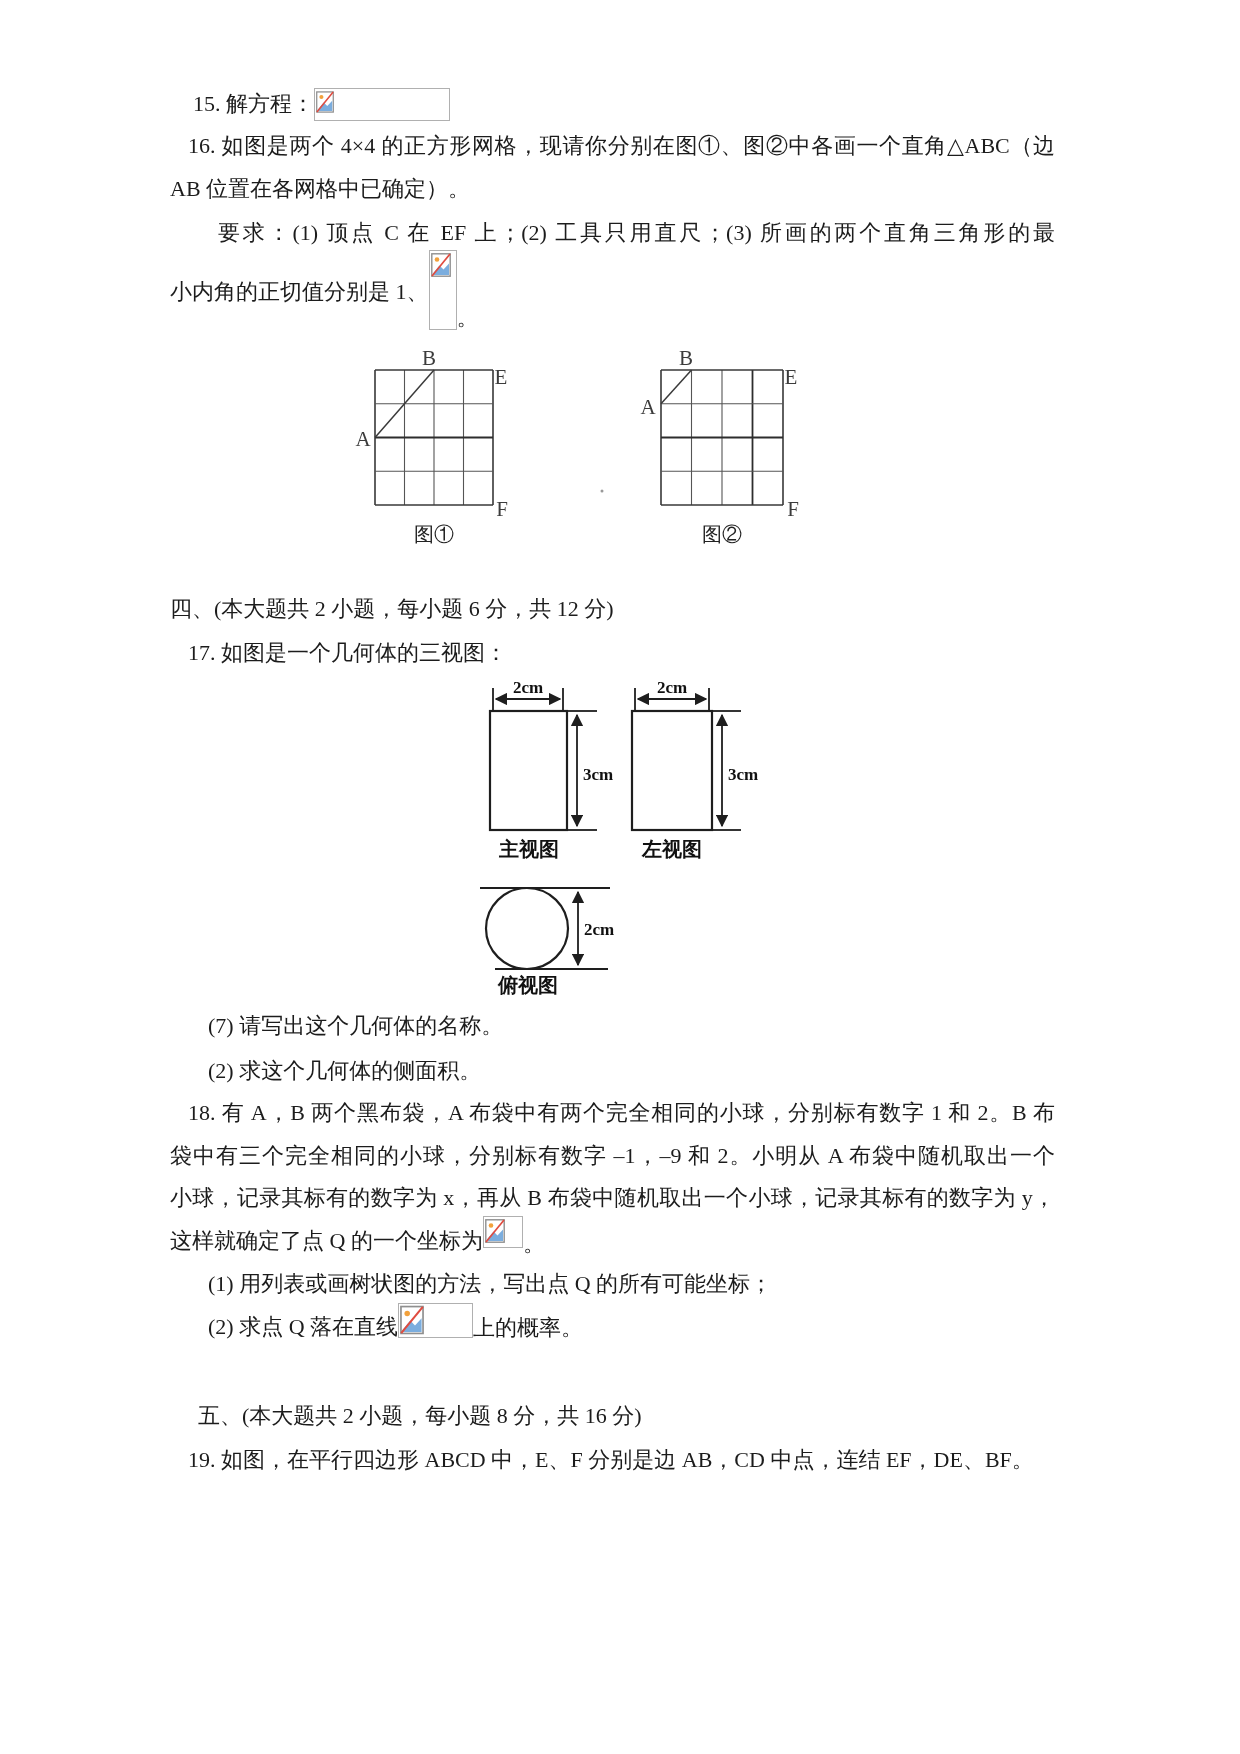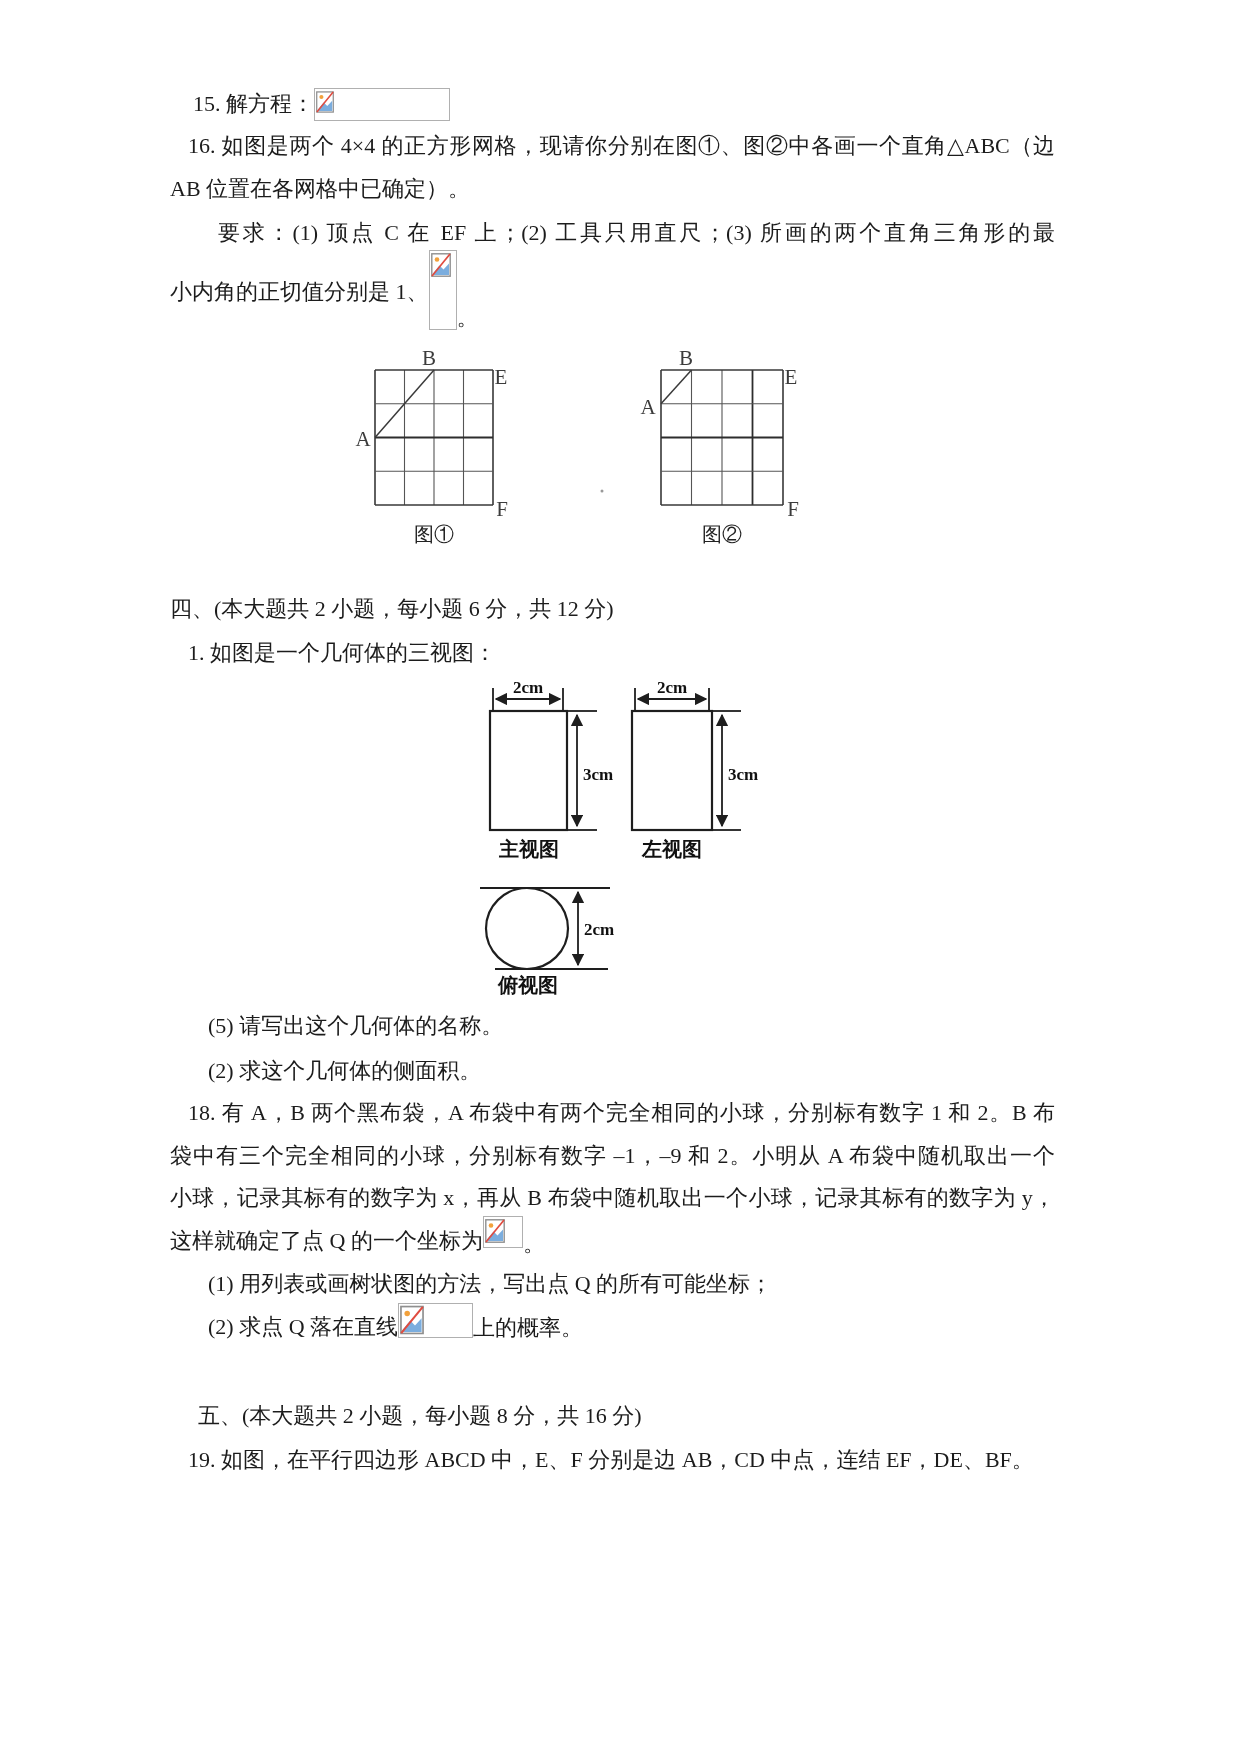--- a/index.html
+++ b/index.html
@@ -130,21 +130,21 @@
       <text class="figlabel" x="356" y="20" text-anchor="middle">B</text>
       <text class="figlabel" x="461" y="39" text-anchor="middle">E</text>
       <text class="figlabel" x="318" y="69" text-anchor="middle">A</text>
       <text class="figlabel" x="463" y="171" text-anchor="middle">F</text>
       <text class="figcaption" x="392" y="196" text-anchor="middle">图②</text>
     </g>
   </svg>
 
   <div class="line" style="left:170px;top:593px;">四、(本大题共 2 小题，每小题 6 分，共 12 分)</div>
 
-  <div class="line" style="left:188px;top:637px;">1. 如图是一个几何体的三视图：</div>
+  <div class="line" style="left:188px;top:637px;">17. 如图是一个几何体的三视图：</div>
 
   <svg class="figsvg" style="left:450px;top:670px;" width="320" height="340" viewBox="0 0 320 340">
     <defs>
       <marker id="arr" viewBox="0 0 10 10" refX="9" refY="5" markerWidth="7" markerHeight="7" orient="auto-start-reverse">
         <path d="M0,0 L10,5 L0,10 z" fill="#1e1e1e"></path>
       </marker>
     </defs>
 
     <g>
       <rect class="tvline" x="40" y="41" width="77" height="119"></rect>
@@ -175,21 +175,21 @@
     <g>
       <line class="tvline" x1="30" y1="218" x2="160" y2="218"></line>
       <line class="tvline" x1="45" y1="299" x2="158" y2="299"></line>
       <ellipse class="tvline" cx="77" cy="258.5" rx="41" ry="40.5"></ellipse>
       <line class="tvdim" x1="128" y1="222" x2="128" y2="295" marker-start="url(#arr)" marker-end="url(#arr)"></line>
       <text class="tvtext" x="134" y="265" text-anchor="start">2cm</text>
       <text class="tvcaption" x="78" y="322" text-anchor="middle">俯视图</text>
     </g>
   </svg>
 
-  <div class="line" style="left:208px;top:1010px;">(5) 请写出这个几何体的名称。</div>
+  <div class="line" style="left:208px;top:1010px;">(7) 请写出这个几何体的名称。</div>
   <div class="line" style="left:208px;top:1055px;">(2) 求这个几何体的侧面积。</div>
 
   <div class="line jline" style="left:188px;top:1097px;width:867px;">18. 有 A，B 两个黑布袋，A 布袋中有两个完全相同的小球，分别标有数字 1 和 2。B 布</div>
   <div class="line jline" style="left:170px;top:1140px;width:885px;">袋中有三个完全相同的小球，分别标有数字 –1，–9 和 2。小明从 A 布袋中随机取出一个</div>
   <div class="line jline" style="left:170px;top:1182px;width:885px;">小球，记录其标有的数字为 x，再从 B 布袋中随机取出一个小球，记录其标有的数字为 y，</div>
 
   <div class="line flexline" style="left:170px;top:1216px;">
     <span style="padding-top:9px;">这样就确定了点 Q 的一个坐标为</span>
     <span class="imgbox" style="width:40px;height:32px;">
       <svg width="20" height="26" viewBox="0 0 20 24">

